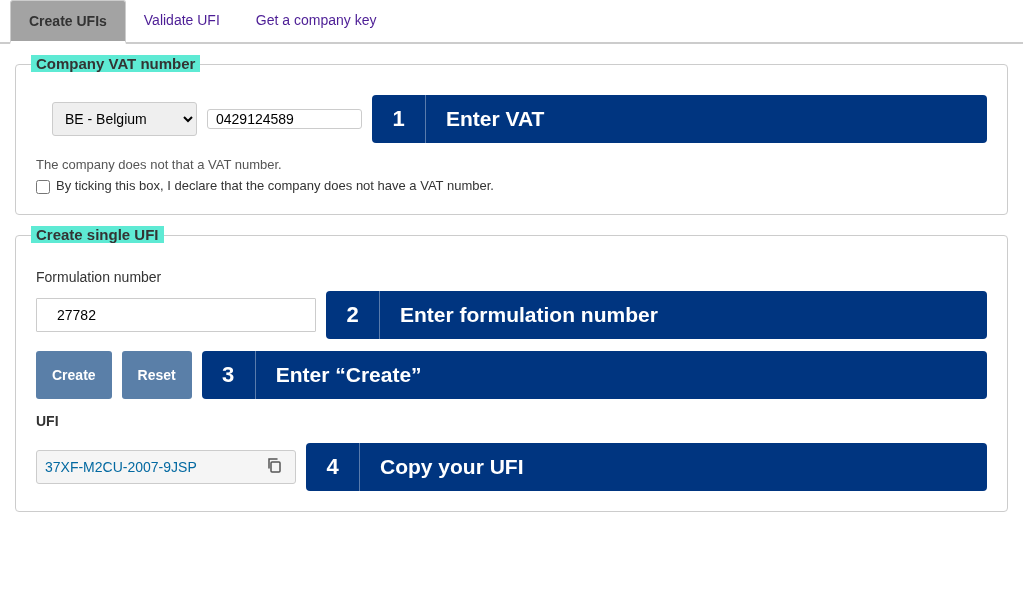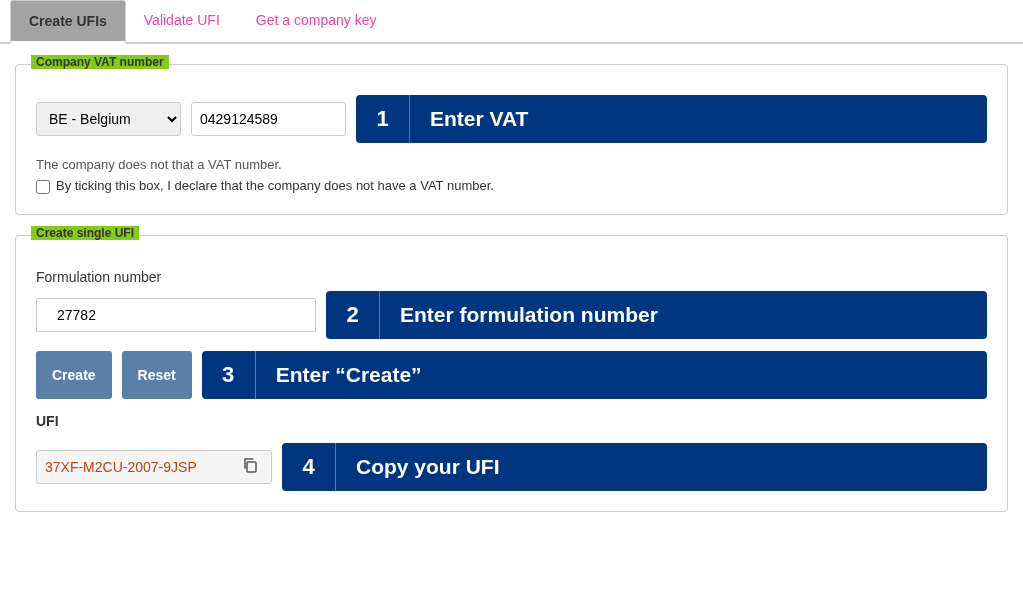--- a/index.html
+++ b/index.html
@@ -16,21 +16,21 @@
     .tabs {
       display: flex;
       border-bottom: 2px solid #ccc;
       padding: 0 10px;
       background: #fff;
     }
     .tab {
       padding: 12px 18px;
       cursor: pointer;
       font-size: 14px;
-      color: #ec4899;
+      color: #4c1d95;
       text-decoration: none;
       border-bottom: 3px solid transparent;
       margin-bottom: -2px;
     }
     .tab.active {
       color: #333;
       font-weight: bold;
       border-bottom: 3px solid #fff;
       background: #a3a3a3;
       border-top: 1px solid #ccc;
@@ -48,47 +48,48 @@
     
     .section-panel {
       border: 1px solid #ccc;
       border-radius: 4px;
       margin-bottom: 20px;
       padding: 15px 20px 20px 20px;
       position: relative;
     }
     .section-title {
       font-weight: bold;
-      font-size: 12px;
-      background: #84cc16;
+      font-size: 15px;
+      background: #5eead4;
       position: absolute;
       top: -10px;
       left: 15px;
       padding: 0 5px;
     }
 
     
     .vat-row {
       display: flex;
       align-items: center;
       margin-top: 15px;
       gap: 10px;
+      margin-left: 16px;
     }
     .country-select {
       width: 145px;
       height: 34px;
       border: 1px solid #ccc;
       border-radius: 3px;
       padding: 5px 8px;
       font-size: 14px;
       appearance: auto;
     }
     .vat-input {
       width: 155px;
-      height: 34px;
+      height: 20px;
       border: 1px solid #ccc;
       border-radius: 3px;
       padding: 5px 8px;
       font-size: 14px;
     }
 
     .no-vat-text {
       margin-top: 14px;
       color: #555;
       font-size: 13px;
@@ -162,31 +163,31 @@
       margin-top: 14px;
       margin-bottom: 14px;
       display: block;
     }
     .ufi-row {
       display: flex;
       align-items: center;
       gap: 10px;
     }
     .ufi-output {
-      width: 236px;
+      width: 260px;
       height: 34px;
       border: 1px solid #ccc;
       border-radius: 3px;
       padding: 5px 8px;
       font-size: 14px;
       background: #f5f5f5;
       display: flex;
       align-items: center;
       justify-content: space-between;
-      color: #c2410c;
+      color: #0369a1;
     }
     .ufi-copy-btn {
       background: none;
       border: none;
       cursor: pointer;
       color: #555;
       font-size: 16px;
       padding: 2px 5px;
     }
 

